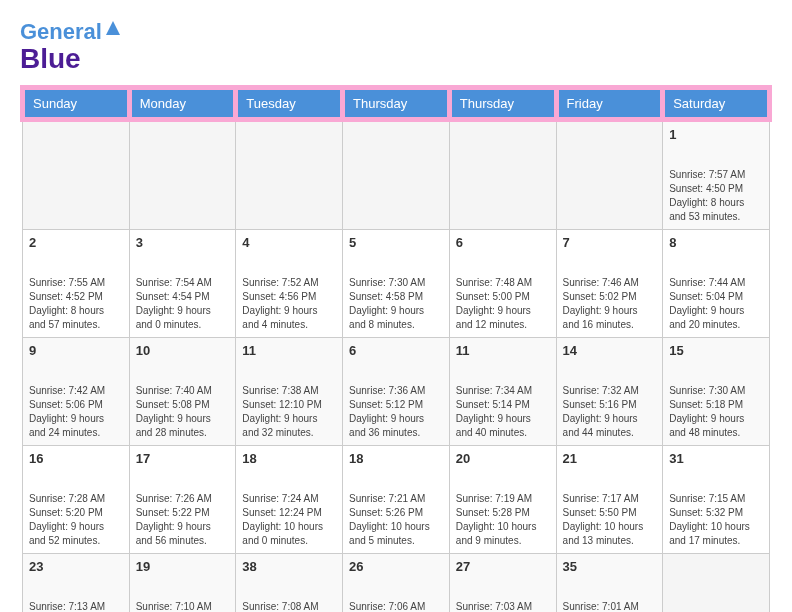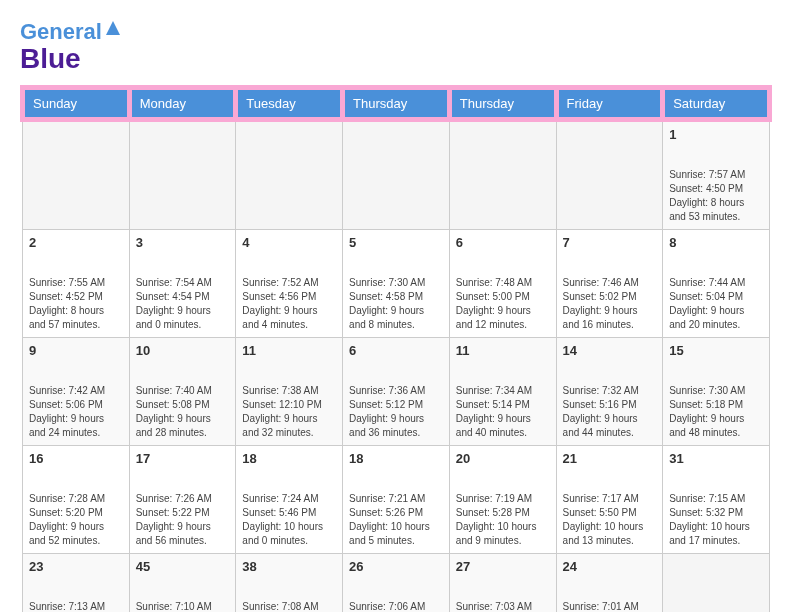--- a/index.html
+++ b/index.html
@@ -232,21 +232,21 @@
         </td>
         <td>
           <span class="day-num">17</span>
           <div class="day-info">Sunrise: 7:26 AM
 Sunset: 5:22 PM
 Daylight: 9 hours and 56 minutes.</div>
         </td>
         <td>
           <span class="day-num">18</span>
           <div class="day-info">Sunrise: 7:24 AM
-Sunset: 5:46 PM
+Sunset: 12:24 PM
 Daylight: 10 hours and 0 minutes.</div>
         </td>
         <td>
           <span class="day-num">18</span>
           <div class="day-info">Sunrise: 7:21 AM
 Sunset: 5:26 PM
 Daylight: 10 hours and 5 minutes.</div>
         </td>
         <td>
           <span class="day-num">20</span>
@@ -268,21 +268,21 @@
         </td>
       </tr>
       <tr>
         <td>
           <span class="day-num">23</span>
           <div class="day-info">Sunrise: 7:13 AM
 Sunset: 5:34 PM
 Daylight: 10 hours and 21 minutes.</div>
         </td>
         <td>
-          <span class="day-num">45</span>
+          <span class="day-num">19</span>
           <div class="day-info">Sunrise: 7:10 AM
 Sunset: 5:36 PM
 Daylight: 10 hours and 26 minutes.</div>
         </td>
         <td>
           <span class="day-num">38</span>
           <div class="day-info">Sunrise: 7:08 AM
 Sunset: 5:38 PM
 Daylight: 10 hours and 30 minutes.</div>
         </td>
@@ -292,21 +292,21 @@
 Sunset: 5:40 PM
 Daylight: 10 hours and 34 minutes.</div>
         </td>
         <td>
           <span class="day-num">27</span>
           <div class="day-info">Sunrise: 7:03 AM
 Sunset: 5:42 PM
 Daylight: 10 hours and 38 minutes.</div>
         </td>
         <td>
-          <span class="day-num">24</span>
+          <span class="day-num">35</span>
           <div class="day-info">Sunrise: 7:01 AM
 Sunset: 5:44 PM
 Daylight: 10 hours and 43 minutes.</div>
         </td>
         <td class="empty"></td>
       </tr>
     </tbody>
 </table>
 
 </body></html>

